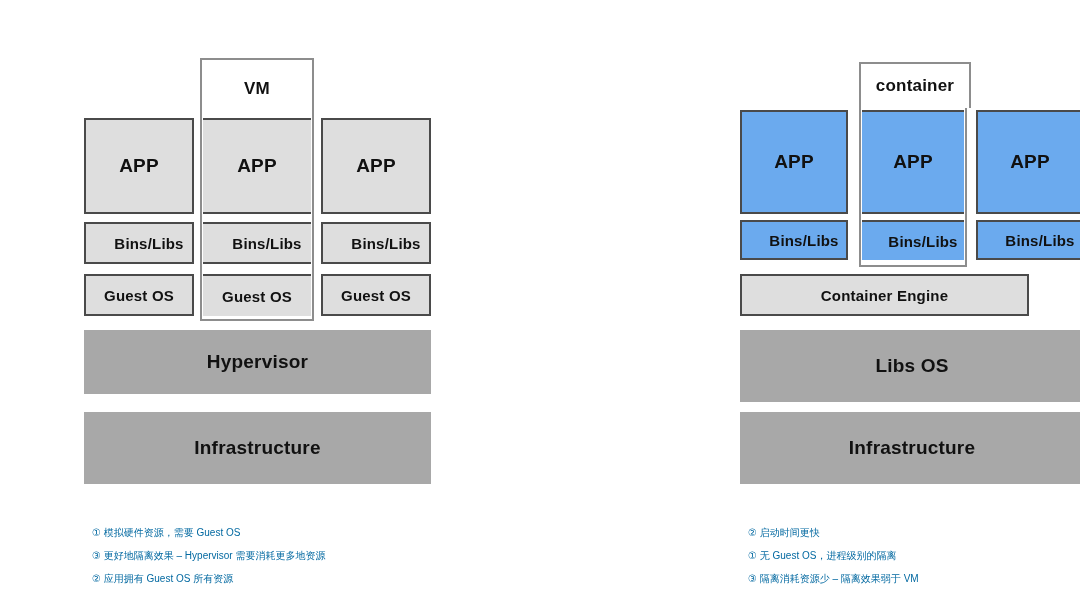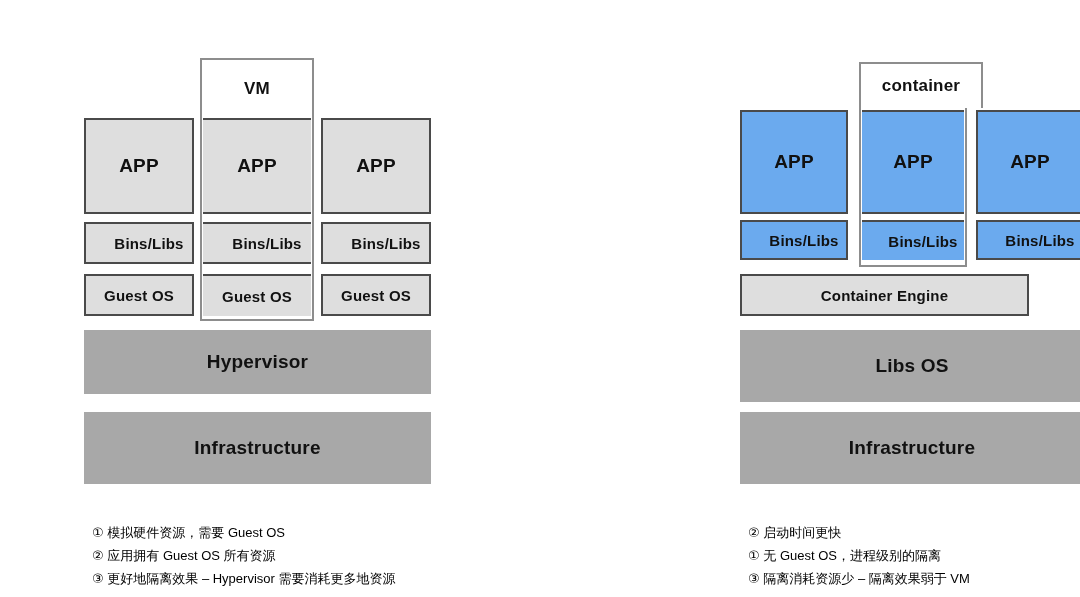--- a/index.html
+++ b/index.html
@@ -32,22 +32,22 @@
   .t-app{font-size:19px;}
   .t-bins{font-size:15px;padding-left:20px;}
   .t-guest{font-size:15px;}
   .t-cap{font-size:17px;}
   .t-bar{font-size:19px;}
   .t-engine{font-size:15px;}
 
   
   .notes{
     position:absolute;
-    color:#000000;
-    font-size:13px;
+    color:#0369a1;
+    font-size:10px;
     line-height:23px;
     font-weight:normal;
     white-space:nowrap;
     font-family:"Liberation Sans","DejaVu Sans",sans-serif;
   }
   .notes .line{display:block;}
 </style>
 </head>
 <body>
 
@@ -70,30 +70,30 @@
     <div class="box gray-light t-guest" style="left:48px;top:274px;width:110px;height:42px;">Guest OS</div>
     <div class="box gray-light t-guest" style="left:167px;top:274px;width:108px;height:42px;border-left:none;border-right:none;border-bottom:none;">Guest OS</div>
     <div class="box gray-light t-guest" style="left:285px;top:274px;width:110px;height:42px;">Guest OS</div>
 
     <div class="box gray-dark t-bar" style="left:48px;top:330px;width:347px;height:64px;">Hypervisor</div>
 
     <div class="box gray-dark t-bar" style="left:48px;top:412px;width:347px;height:72px;">Infrastructure</div>
 
     <div class="notes" style="left:56px;top:521px;">
       <span class="line">① 模拟硬件资源，需要 Guest OS</span>
+      <span class="line">③ 更好地隔离效果 – Hypervisor 需要消耗更多地资源</span>
       <span class="line">② 应用拥有 Guest OS 所有资源</span>
-      <span class="line">③ 更好地隔离效果 – Hypervisor 需要消耗更多地资源</span>
     </div>
   </div>
 
   <div>
 
     <div class="box wrap-frame" style="left:823px;top:106px;width:108px;height:161px;"></div>
 
-    <div class="box white-cap t-cap" style="left:823px;top:62px;width:124px;height:46px;">container</div>
+    <div class="box white-cap t-cap" style="left:823px;top:62px;width:112px;height:46px;">container</div>
 
     <div class="box blue t-app" style="left:704px;top:110px;width:108px;height:104px;">APP</div>
     <div class="box blue t-app" style="left:826px;top:110px;width:102px;height:104px;border-left:none;border-right:none;">APP</div>
     <div class="box blue t-app" style="left:940px;top:110px;width:108px;height:104px;">APP</div>
 
     <div class="box blue t-bins" style="left:704px;top:220px;width:108px;height:40px;">Bins/Libs</div>
     <div class="box blue t-bins" style="left:826px;top:220px;width:102px;height:40px;border-left:none;border-right:none;border-bottom:none;">Bins/Libs</div>
     <div class="box blue t-bins" style="left:940px;top:220px;width:108px;height:40px;">Bins/Libs</div>
 
     <div class="box gray-light t-engine" style="left:704px;top:274px;width:289px;height:42px;">Container Engine</div>

